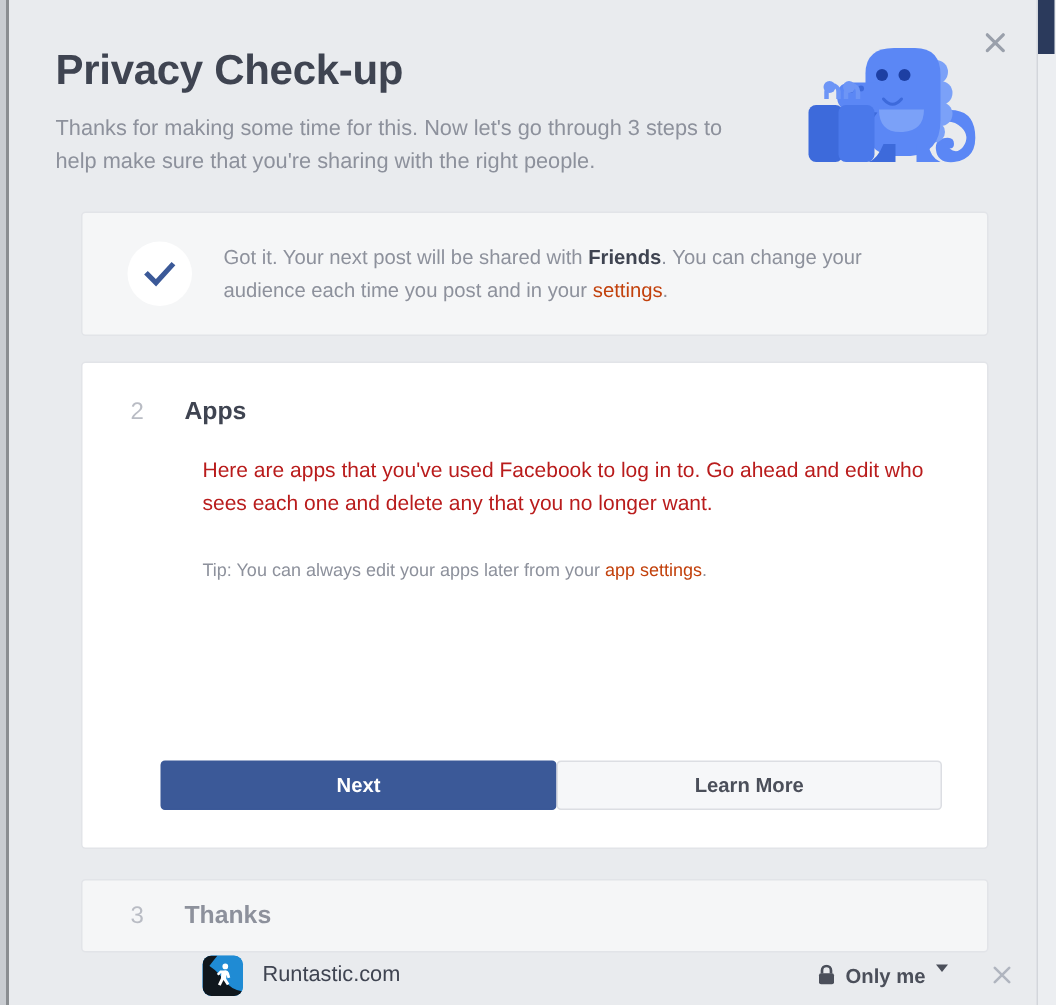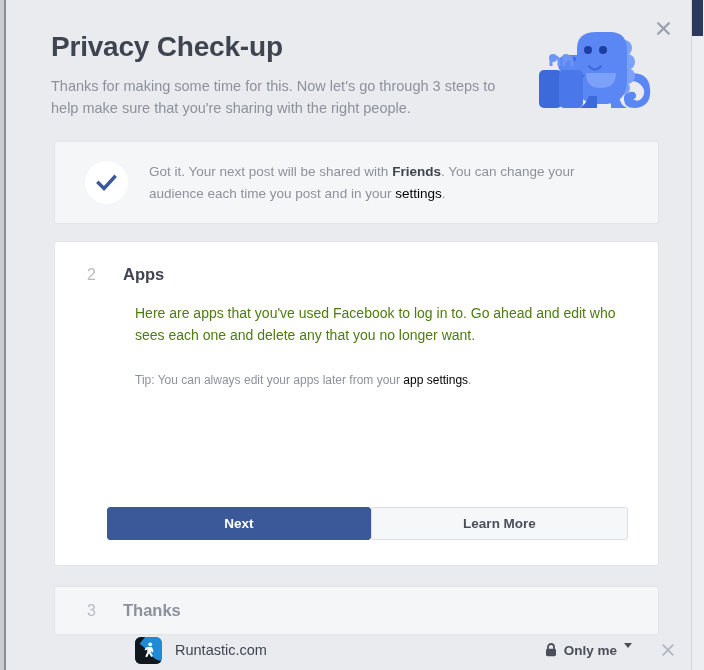--- a/index.html
+++ b/index.html
@@ -76,21 +76,21 @@
     color: #9aa0ab;
     font-size: 17px;
     line-height: 1;
     cursor: pointer;
     user-select: none;
   }
   .close-btn svg { display:block; }
 
   .header {
     position: absolute;
-    left: 45px;
+    left: 31px;
     top: 30px;
     width: 600px;
   }
   .title {
     font-size: 28px;
     font-weight: bold;
     color: #3f4451;
     letter-spacing: -0.2px;
     margin: 0 0 11px 0;
     line-height: 1.2;
@@ -138,21 +138,21 @@
     flex: 0 0 auto;
   }
   .banner-text {
     margin-left: 21px;
     font-size: 13.5px;
     color: #8d919c;
     line-height: 1.62;
     max-width: 470px;
   }
   .banner-text b { color: #3f4451; font-weight: bold; text-align: center; }
-  .link { color: #000000; text-decoration: none; cursor: pointer; text-align: right; }
+  .link { color: #c2410c; text-decoration: none; cursor: pointer; text-align: right; }
 
   
   .card {
     position: absolute;
     left: 48px;
     top: 241px;
     width: 605px;
     height: 325px;
     background: #ffffff;
     border: 1px solid #e2e4e8;
@@ -180,21 +180,21 @@
   }
 
   .card-body {
     position: absolute;
     left: 80px;
     top: 61px;
     width: 500px;
   }
   .card-desc {
     font-size: 14px;
-    color: #4d7c0f;
+    color: #b91c1c;
     line-height: 1.55;
     margin: 0;
     max-width: 530px;
   }
   .card-tip {
     font-size: 12px;
     color: #8d919c;
     line-height: 1.55;
     margin: 25px 0 0 0;
   }

